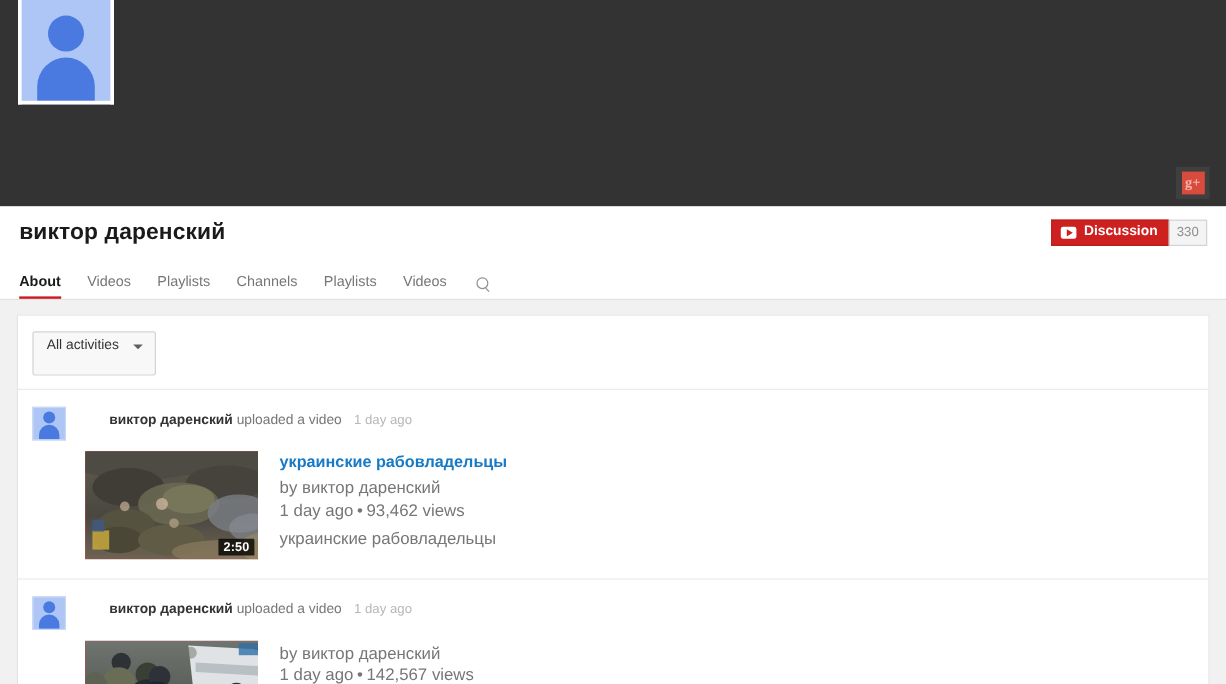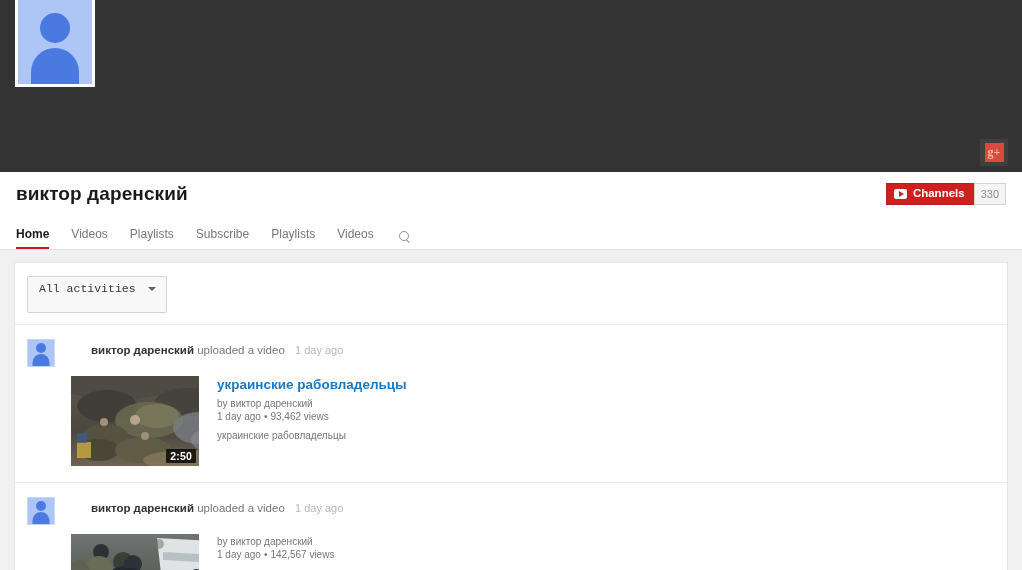--- a/index.html
+++ b/index.html
@@ -226,21 +226,20 @@
   .activities-btn {
     display: inline-flex;
     align-items: center;
     background: #f8f8f8;
     border: 1px solid #d3d3d3;
     border-radius: 2px;
     padding: 6px 10px 17px 11px;
     font-size: 11.5px;
     color: #333333;
     cursor: pointer;
-    font-family: Liberation Mono, monospace;
   }
   .activities-label { line-height: 1; }
   .caret {
     margin-left: 12px;
     width: 0; height: 0;
     border-left: 4px solid transparent;
     border-right: 4px solid transparent;
     border-top: 4px solid #5f5f5f;
   }
 
@@ -299,21 +298,21 @@
   .meta-action { color: #767676; }
   .meta-time { color: #b7b7b7; margin-left: 7px; font-size: 11px; }
 
   .activity-body {
     display: flex;
     margin-top: 9px;
     margin-left: 44px;
   }
   .thumb {
     position: relative;
-    width: 128px;
+    width: 144px;
     height: 90px;
     flex: 0 0 auto;
     overflow: hidden;
     background: #b91c1c;
     cursor: pointer;
   }
   .thumb svg { display: block; width: 160px; height: 90px; }
   .duration {
     position: absolute;
     right: 3px;
@@ -332,21 +331,21 @@
   }
   .video-title {
     font-size: 13.5px;
     font-weight: bold;
     color: #167ac6;
     margin-bottom: 4px;
     cursor: pointer;
     line-height: 1.2;
   }
   .video-by, .video-stats, .video-desc {
-    font-size: 10px;
+    font-size: 14px;
     color: #767676;
     line-height: 1.35;
   }
   .video-desc { margin-top: 5px; }
   .video-stats .dot { margin: 0 3px; }
 </style>
 </head>
 <body>
 
 <div class="page">
@@ -362,30 +361,30 @@
       <div class="gplus-inner">g+</div>
     </div>
   </div>
 
   <div class="channel-header">
     <div class="title-row">
       <div class="channel-title">виктор даренский</div>
       <div class="sub-wrap">
         <div class="subscribe-btn">
           <span class="sub-play"></span>
-          <span class="sub-label">Channels</span>
+          <span class="sub-label">Discussion</span>
         </div>
         <div class="sub-count">330</div>
       </div>
     </div>
     <div class="tabs-row">
-      <div class="tab active">Home</div>
+      <div class="tab active">About</div>
       <div class="tab">Videos</div>
       <div class="tab">Playlists</div>
-      <div class="tab">Subscribe</div>
+      <div class="tab">Channels</div>
       <div class="tab">Playlists</div>
       <div class="tab">Videos</div>
       <div class="tab-search">
         <span class="search-glyph"></span>
       </div>
     </div>
   </div>
 
   <div class="content-area">
     <div class="card">

